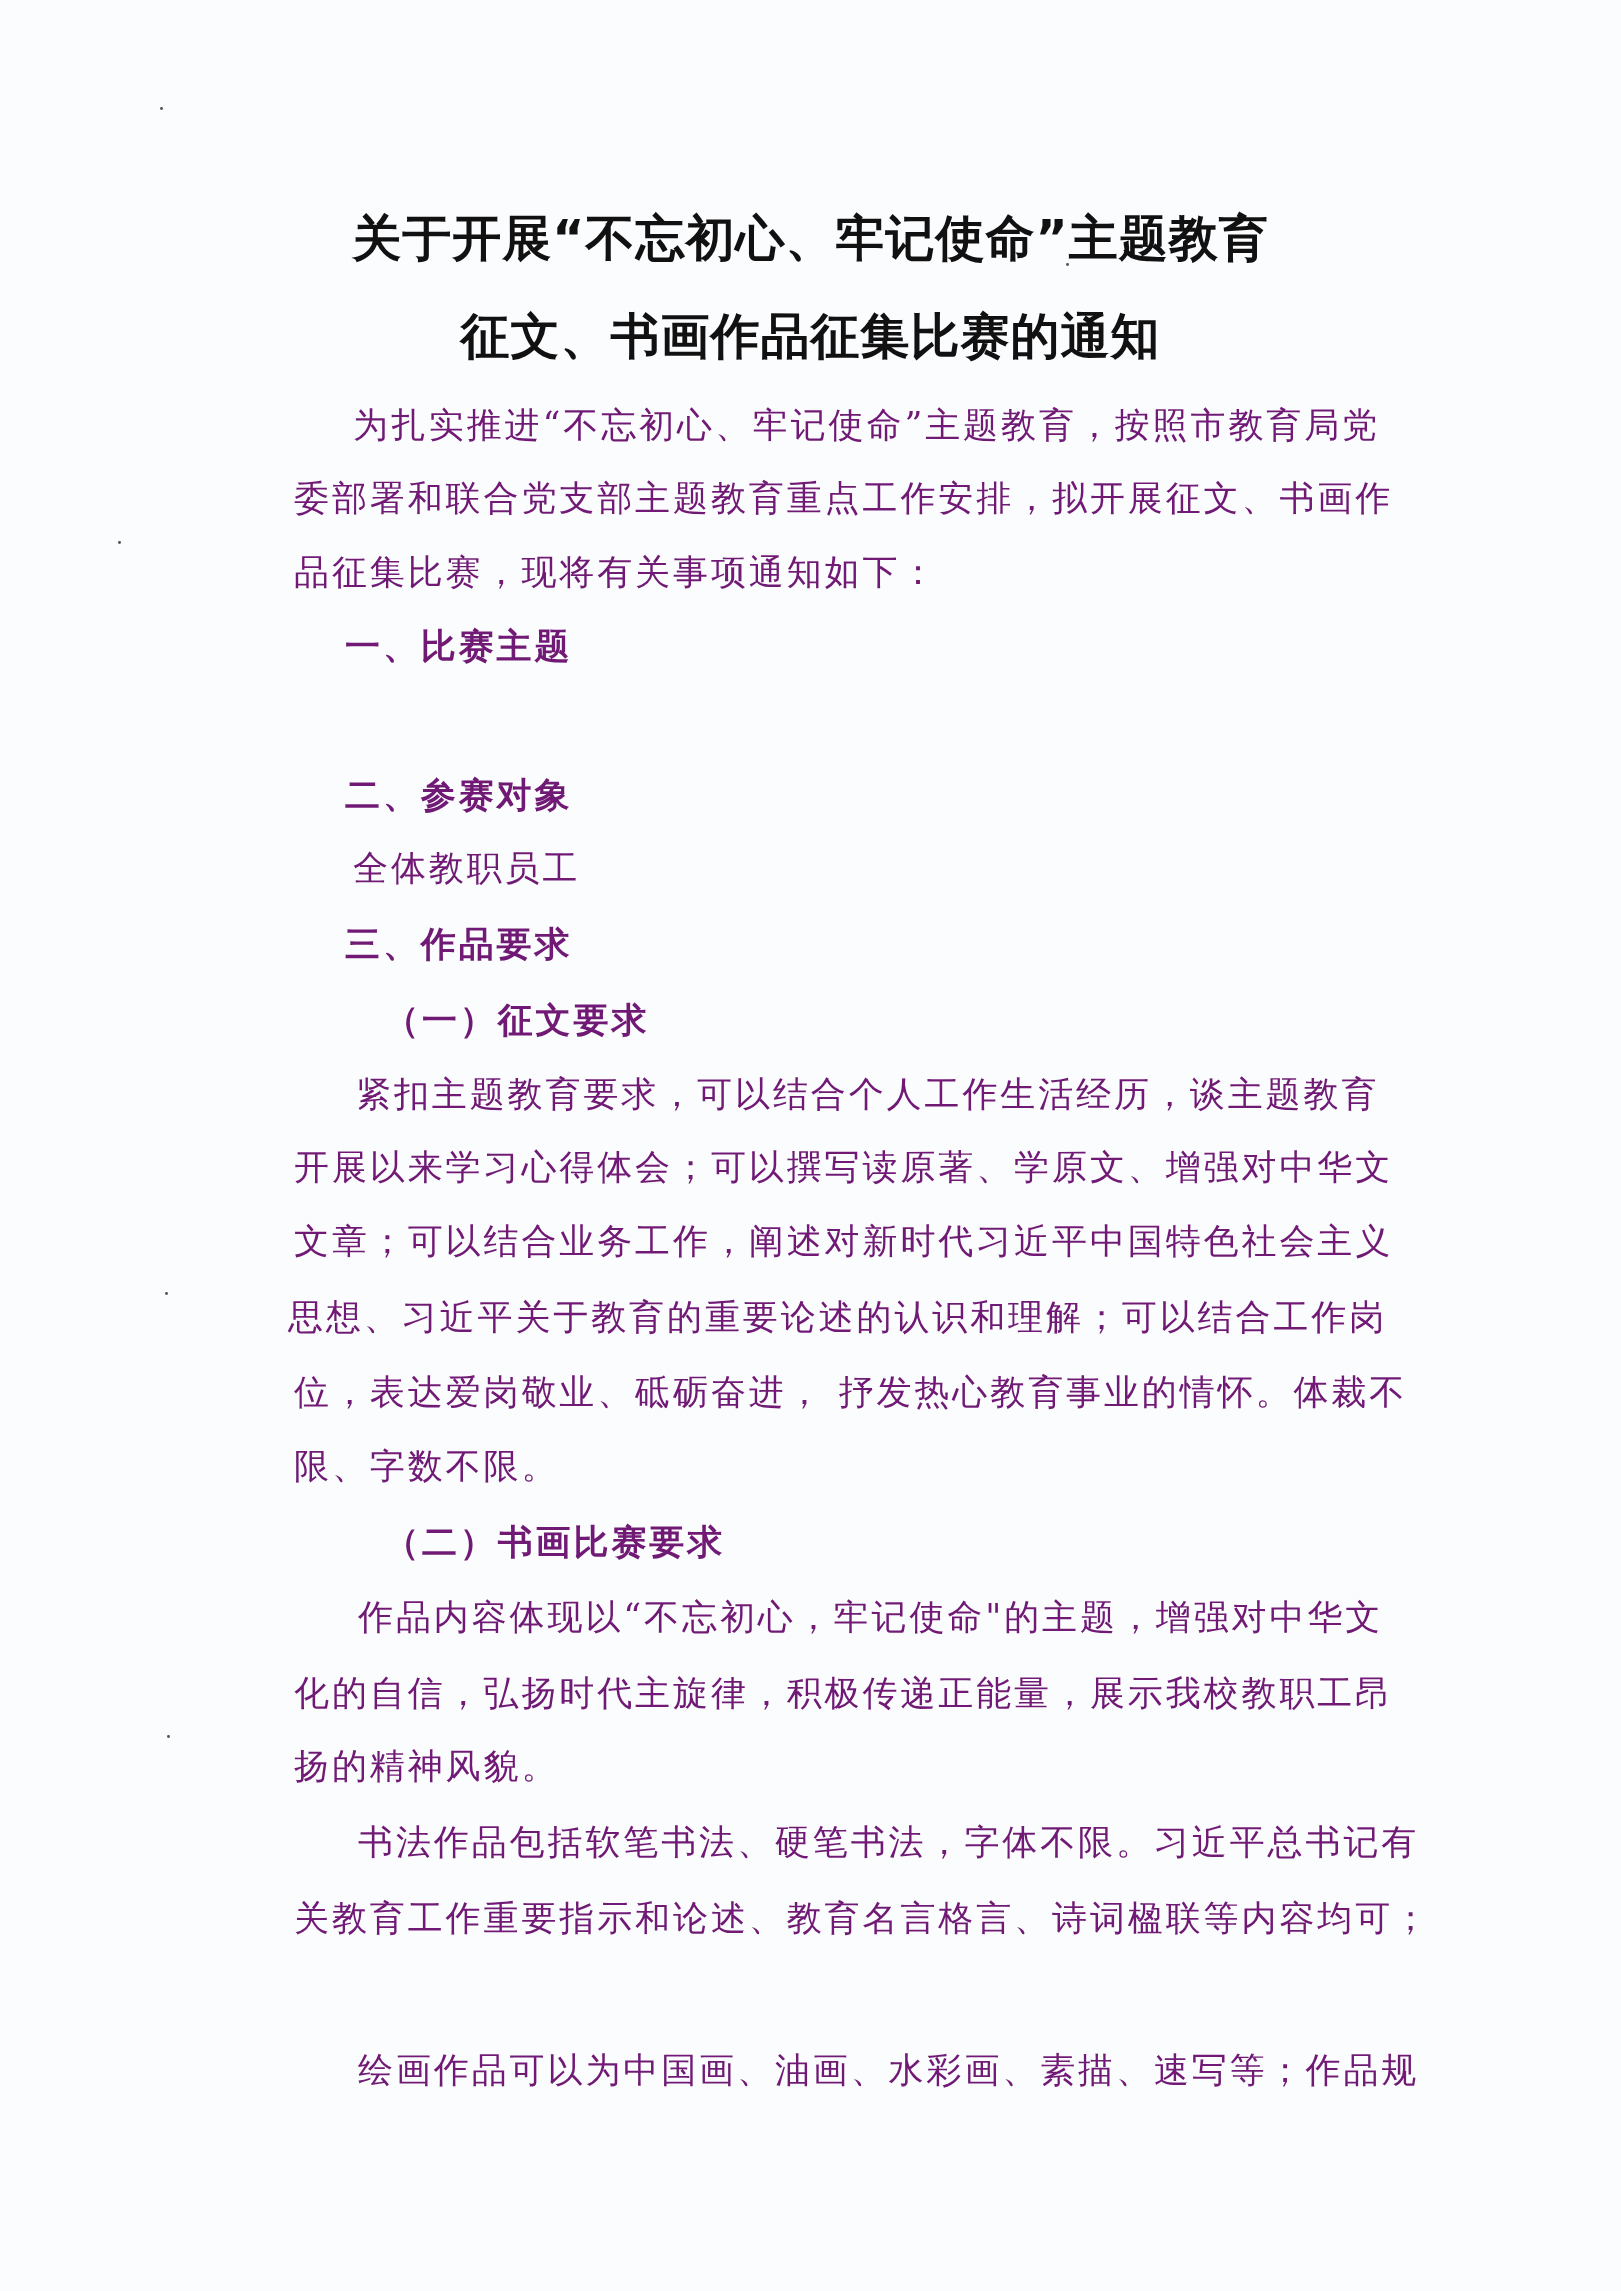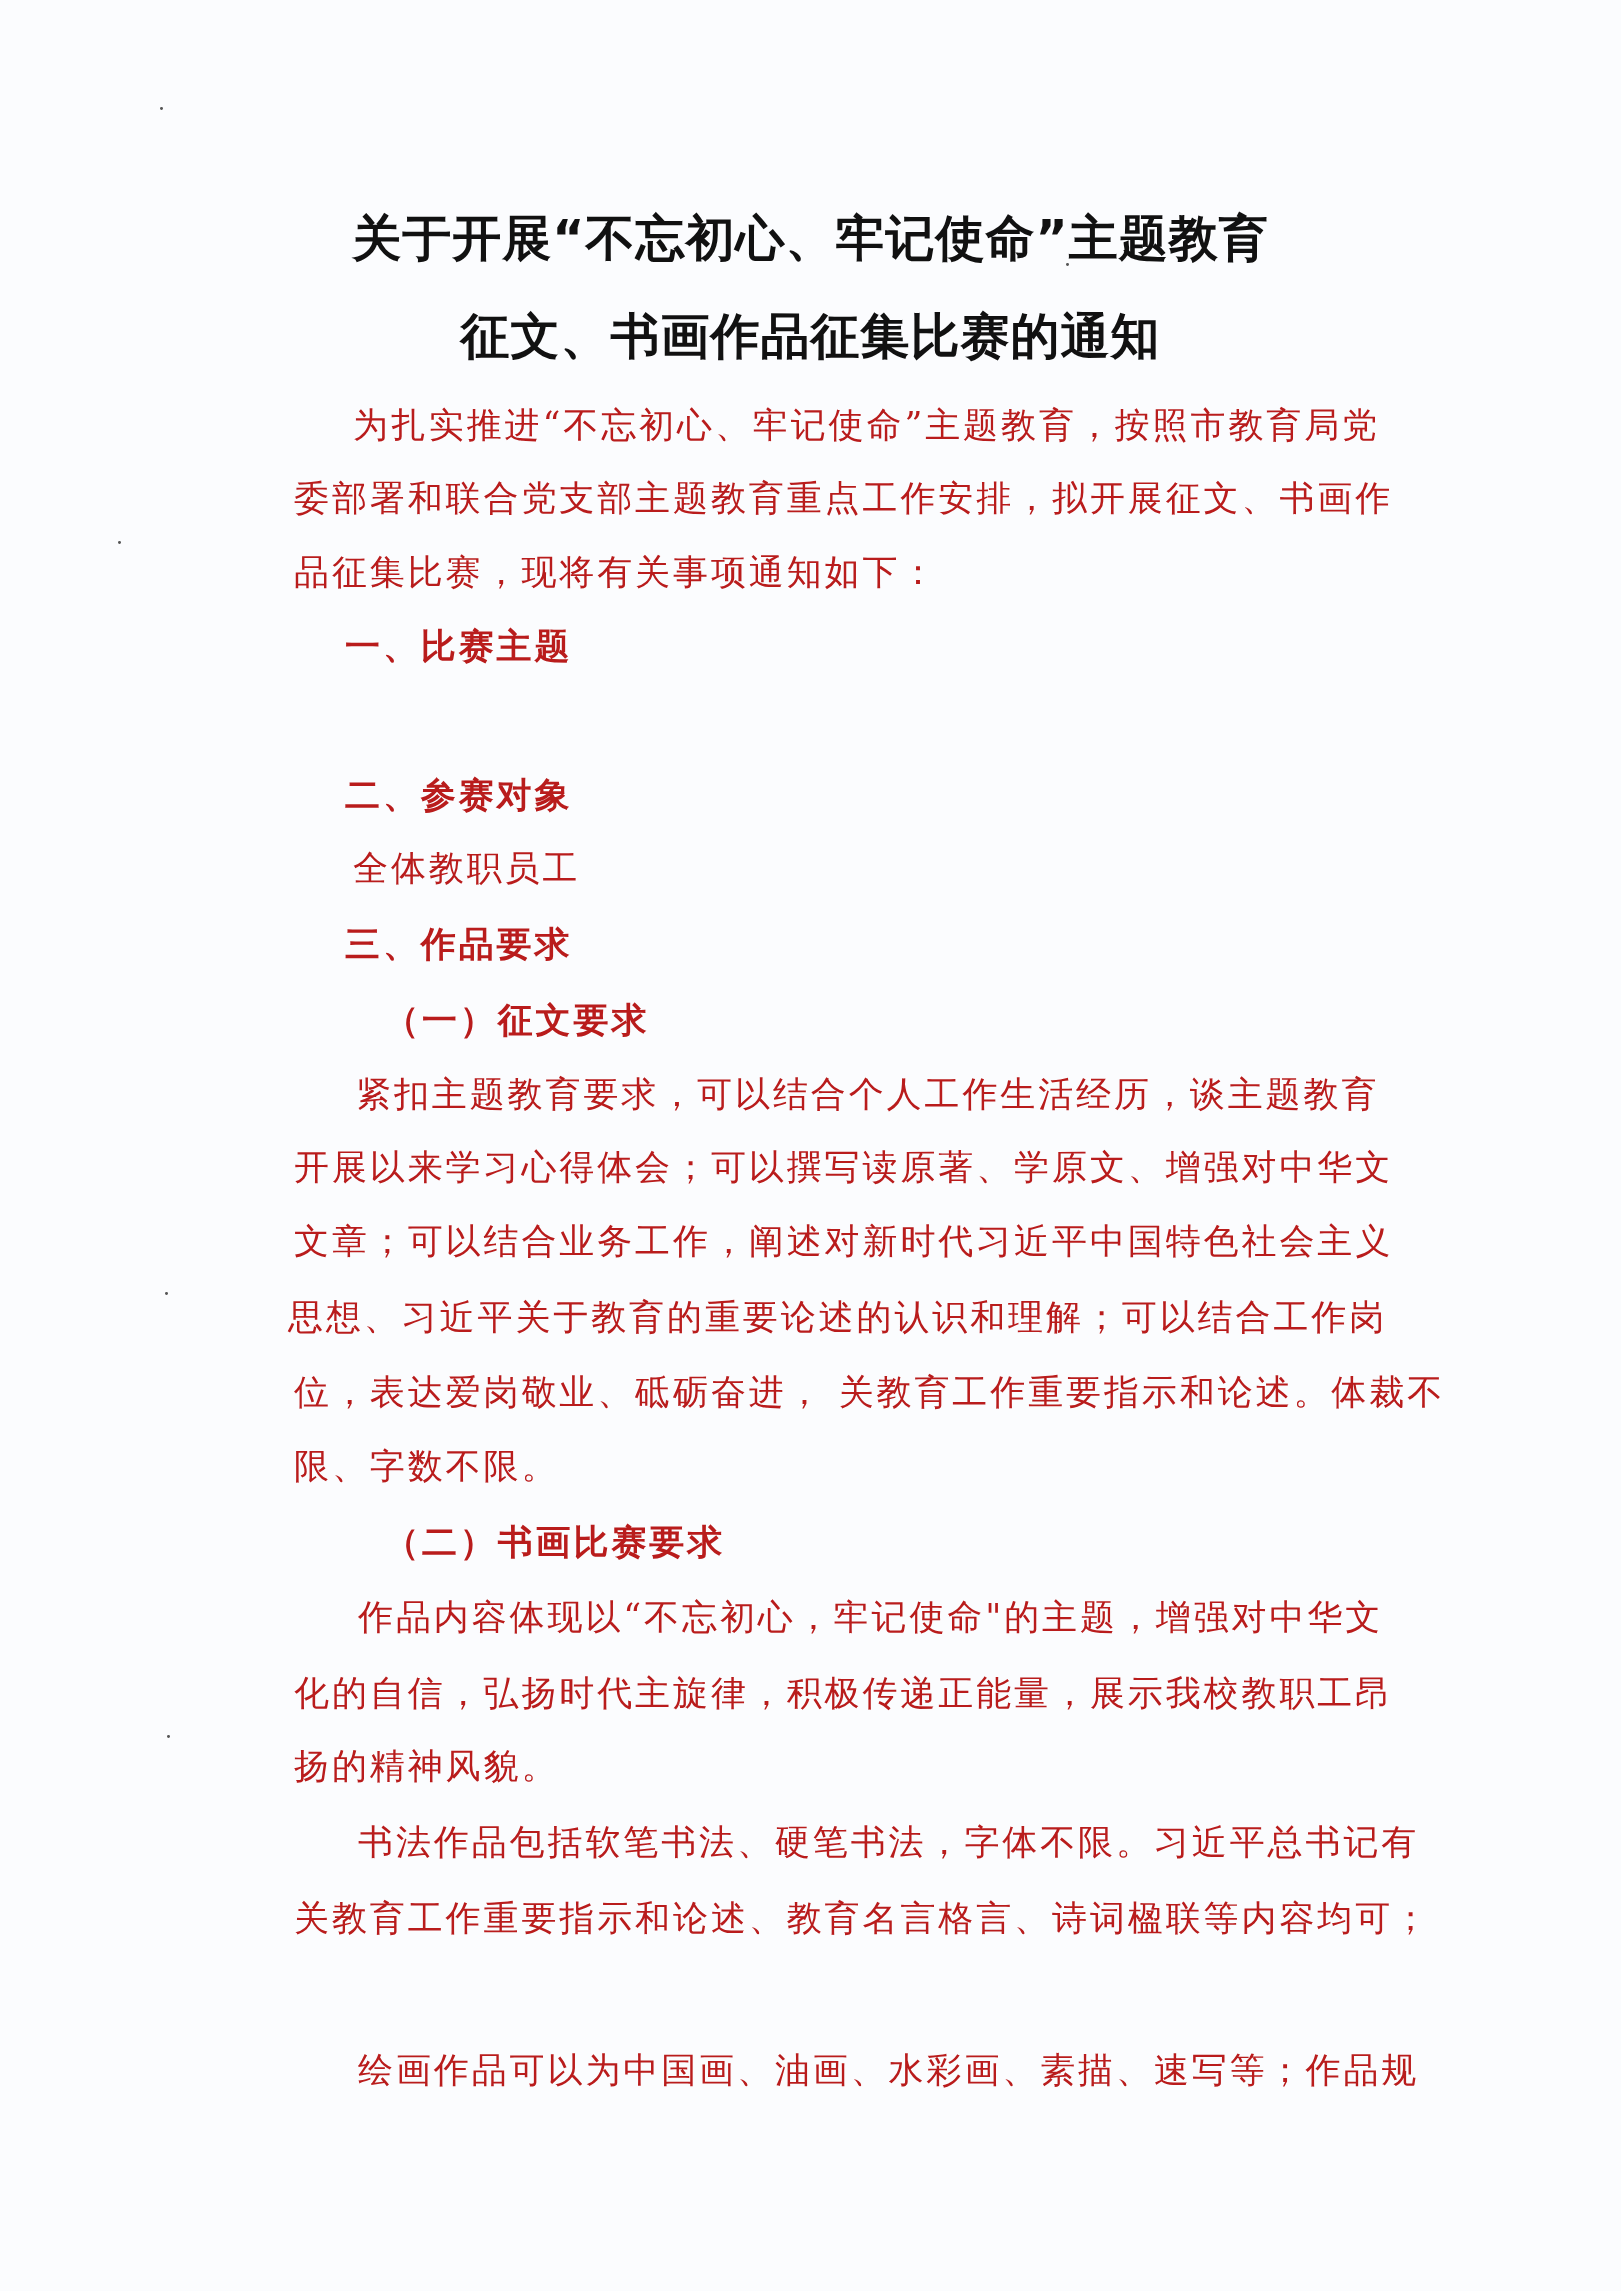--- a/index.html
+++ b/index.html
@@ -13,21 +13,21 @@
   .page { position: absolute; left: 0; top: 0; width: 1621px; height: 2120px; }
   .title {
     position: absolute; left: 0; width: 1621px; text-align: center;
     font-family: "DejaVu Sans", "Liberation Sans", sans-serif;
     font-size: 49px; font-weight: bold; letter-spacing: 1px; color: #111;
     line-height: 59px;
   }
   .line {
     position: absolute; white-space: nowrap;
     font-size: 35px; line-height: 43px; letter-spacing: 2.9px;
-    color: #b91c1c;
+    color: #701a75;
   }
   .heading { font-weight: bold; letter-spacing: 2.9px; }
   .dot { position: absolute; width: 2.9px; height: 2.9px; border-radius: 50%; background: #555; }
 </style>
 </head>
 <body>
 
 <div class="page">
 
   <div class="title" style="top:209px;">关于开展“不忘初心、牢记使命”主题教育</div>
@@ -42,21 +42,21 @@
   <div class="line heading" style="left:345px; top:773px;">二、参赛对象</div>
   <div class="line" style="left:353px; top:847px;">全体教职员工</div>
 
   <div class="line heading" style="left:345px; top:922px;">三、作品要求</div>
   <div class="line heading" style="left:384px; top:998px;">（一）征文要求</div>
 
   <div class="line" style="left:356px; top:1073px;">紧扣主题教育要求，可以结合个人工作生活经历，谈主题教育</div>
   <div class="line" style="left:294px; top:1146px;">开展以来学习心得体会；可以撰写读原著、学原文、增强对中华文</div>
   <div class="line" style="left:294px; top:1220px;">文章；可以结合业务工作，阐述对新时代习近平中国特色社会主义</div>
   <div class="line" style="left:288px; top:1296px;">思想、习近平关于教育的重要论述的认识和理解；可以结合工作岗</div>
-  <div class="line" style="left:294px; top:1371px;">位，表达爱岗敬业、砥砺奋进， 关教育工作重要指示和论述。体裁不</div>
+  <div class="line" style="left:294px; top:1371px;">位，表达爱岗敬业、砥砺奋进， 抒发热心教育事业的情怀。体裁不</div>
   <div class="line" style="left:294px; top:1445px;">限、字数不限。</div>
 
   <div class="line heading" style="left:384px; top:1520px;">（二）书画比赛要求</div>
 
   <div class="line" style="left:358px; top:1596px;">作品内容体现以“不忘初心，牢记使命"的主题，增强对中华文</div>
   <div class="line" style="left:294px; top:1672px;">化的自信，弘扬时代主旋律，积极传递正能量，展示我校教职工昂</div>
   <div class="line" style="left:294px; top:1745px;">扬的精神风貌。</div>
 
   <div class="line" style="left:358px; top:1821px;">书法作品包括软笔书法、硬笔书法，字体不限。习近平总书记有</div>
   <div class="line" style="left:294px; top:1897px;">关教育工作重要指示和论述、教育名言格言、诗词楹联等内容均可；</div>

